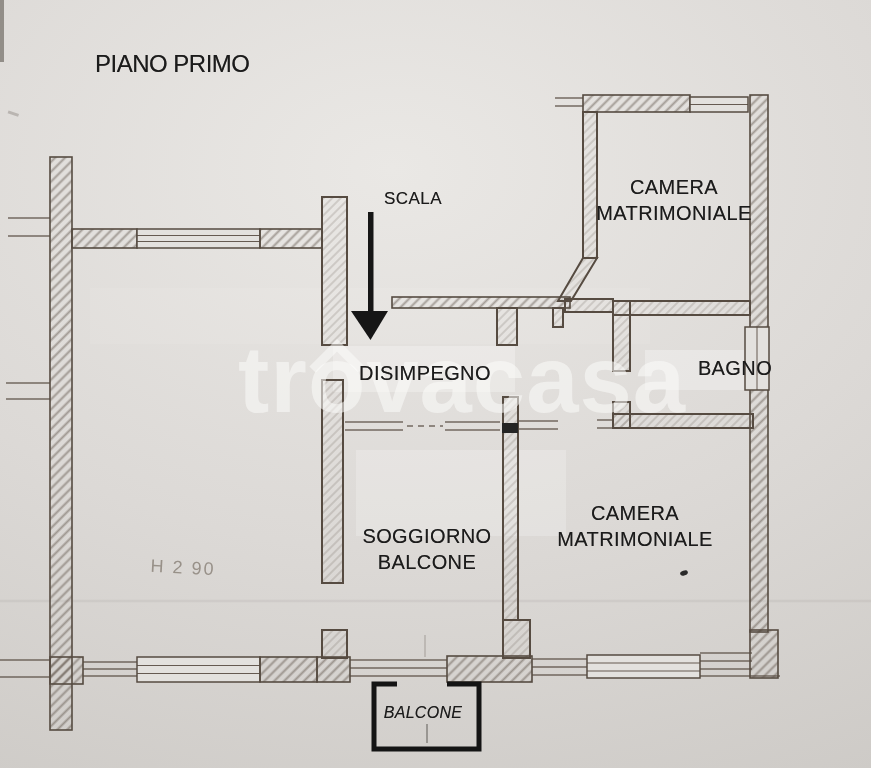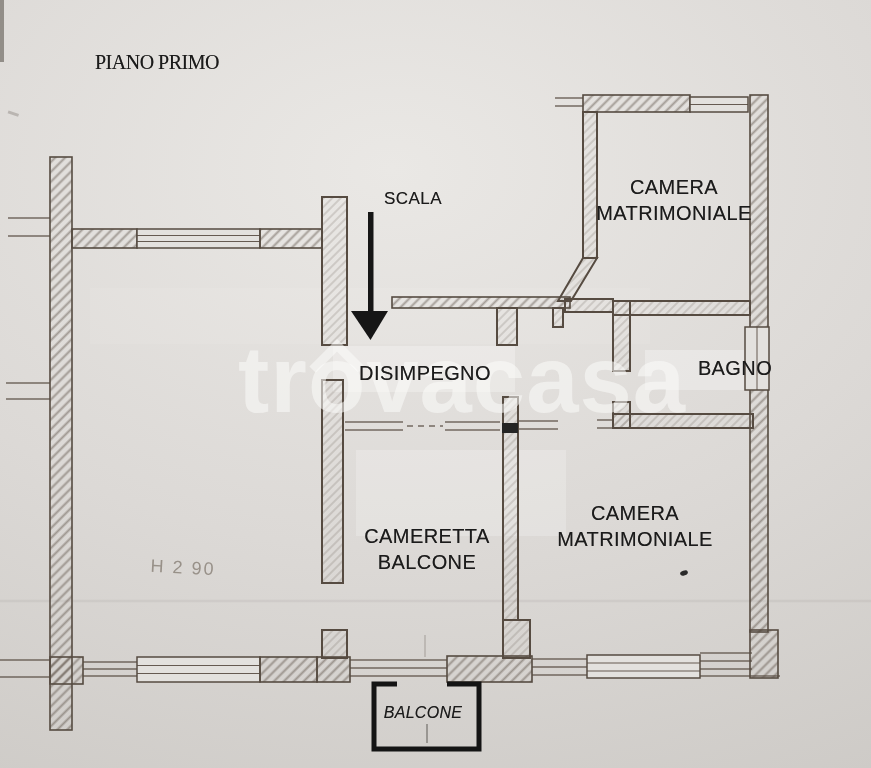--- a/index.html
+++ b/index.html
@@ -15,22 +15,22 @@
   .win{fill:#e3e1de;stroke:var(--wall,#564b41);stroke-width:1.5;}
   .winl{stroke:var(--wall,#564b41);stroke-width:1;opacity:.9;fill:none;}
   .lbl{
     position:absolute;transform:translate(-50%,-50%);
     color:var(--ink-text,#1b1b1b);font-size:20px;line-height:1.28;
     letter-spacing:.4px;text-align:center;white-space:nowrap;
     text-shadow:0 0 .6px rgba(30,28,26,.55);
   }
   .lbl-title{
     position:absolute;left:95px;top:52px;transform:none;
-    color:var(--ink-text,#1b1b1b);font-size:20px;line-height:1;letter-spacing:-.5px;
-    text-shadow:0 0 .6px rgba(30,28,26,.55);white-space:nowrap;font-family:Liberation Serif, serif;
+    color:var(--ink-text,#1b1b1b);font-size:24px;line-height:1;letter-spacing:-.5px;
+    text-shadow:0 0 .6px rgba(30,28,26,.55);white-space:nowrap;
   }
   .lbl-scala{font-size:17px;letter-spacing:.5px;}
   .lbl-balcone{font-size:16px;letter-spacing:.3px;}
   .lbl-note{
     font-size:18px;letter-spacing:2px;color:var(--height-note,#8d857c);
     transform:translate(-50%,-50%) rotate(3deg);opacity:.85;text-shadow:none;
   }
   .watermark{
     position:absolute;left:238px;top:333px;font-size:94px;line-height:1;
     letter-spacing:1px;color:var(--watermark,rgba(252,251,249,.55));
@@ -163,21 +163,21 @@
     <div>CAMERA</div>
     <div>MATRIMONIALE</div>
   </div>
 
   <div class="lbl" style="left:703px;top:369px;margin-left:32px;">BAGNO</div>
 
   <div class="lbl" style="left:425px;top:374px;">DISIMPEGNO</div>
 
 
   <div class="lbl" style="left:427px;top:550px;">
-    <div>CAMERETTA</div>
+    <div>SOGGIORNO</div>
     <div>BALCONE</div>
   </div>
 
   <div class="lbl" style="left:635px;top:527px;">
     <div>CAMERA</div>
     <div>MATRIMONIALE</div>
   </div>
 
   <div class="lbl lbl-balcone" style="left:423px;top:713px;font-style:italic;">BALCONE</div>
 

